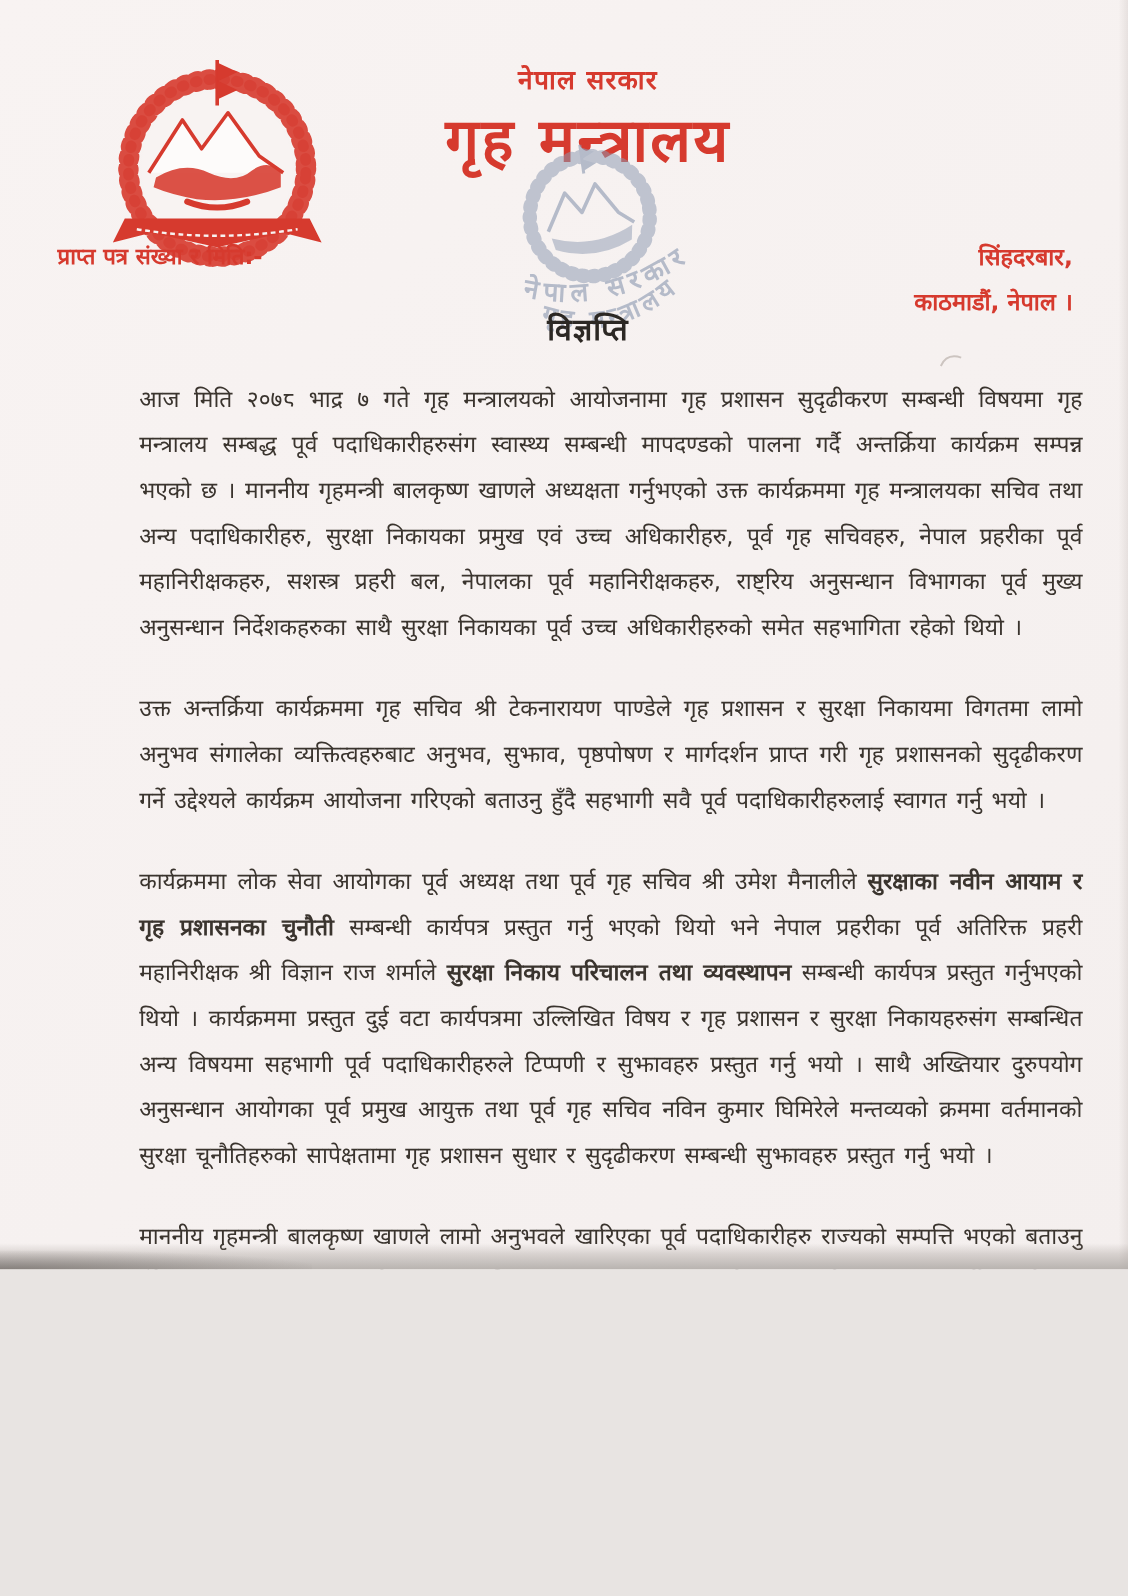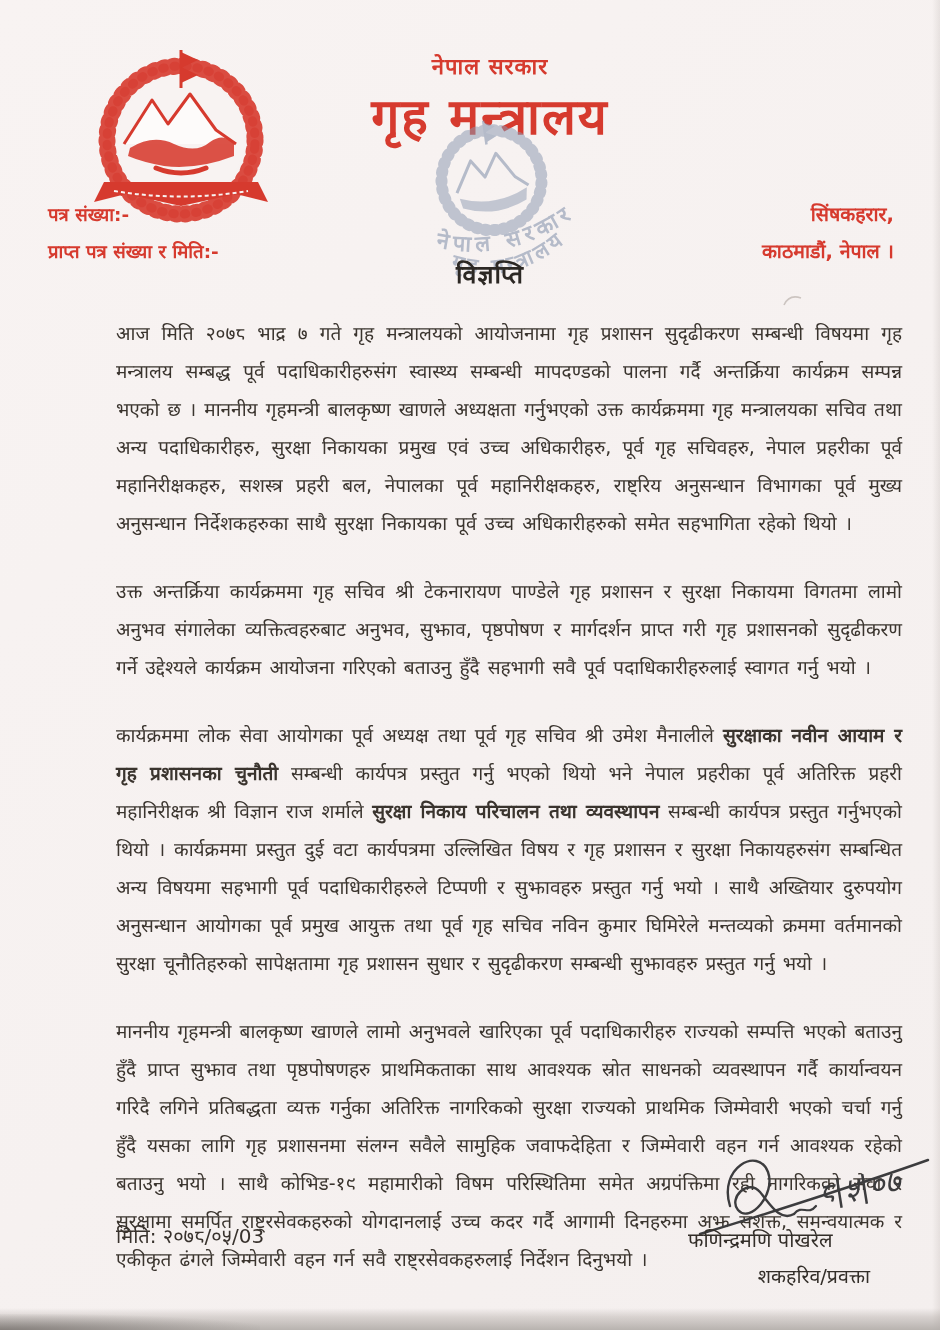--- a/index.html
+++ b/index.html
@@ -1,18 +1,18 @@
 <!DOCTYPE html>
 <html lang="ne" style="--red: #d63a2e; --ink: #3b3530; --stamp: #8d9ab2;"><head>
 <meta charset="utf-8">
 <style>
   html,body{margin:0;padding:0;background:#e8e4e2;}
   .page{
     position:relative;
-    width:940px;height:1330px;
+    width:940px;height:1058px;
     margin:0 auto;
     background:linear-gradient(135deg,#f8f3f2 0%,#f6f1f0 55%,#f4efee 100%);
     font-family:"DejaVu Sans","Liberation Sans",sans-serif;
     color:var(--ink);
     overflow:hidden;
   }
   :root{
     --red:#d63a2e;
     --ink:#3b3530;
     --stamp:#8d9ab2;
@@ -96,26 +96,25 @@
       <text font-size="22" font-weight="bold" fill="var(--stamp)" letter-spacing="5">
         <textPath href="#stampArc1" startOffset="10%">नेपाल सरकार</textPath>
       </text>
       <text font-size="21" font-weight="bold" fill="var(--stamp)" letter-spacing="4">
         <textPath href="#stampArc2" startOffset="8%">गृह मन्त्रालय</textPath>
       </text>
     </g>
   </svg>
 
   <div class="meta-left">
-    <div>पत्र संख्या:-</div>
     <div>प्राप्त पत्र संख्या र मिति:-</div>
   </div>
 
   <div class="address">
-    <div>सिंषकहरार,</div>
+    <div>सिंहदरबार,</div>
     <div>काठमाडौं, नेपाल ।</div>
   </div>
 
   <div class="doc-title">विज्ञप्ति</div>
 
   <svg class="pen-tick" width="22" height="16" viewBox="0 0 22 16">
     <path d="M2,13 Q7,2 19,6" fill="none" stroke="#9a8f88" stroke-width="1.6"></path>
   </svg>
 
   <div class="body-text">

